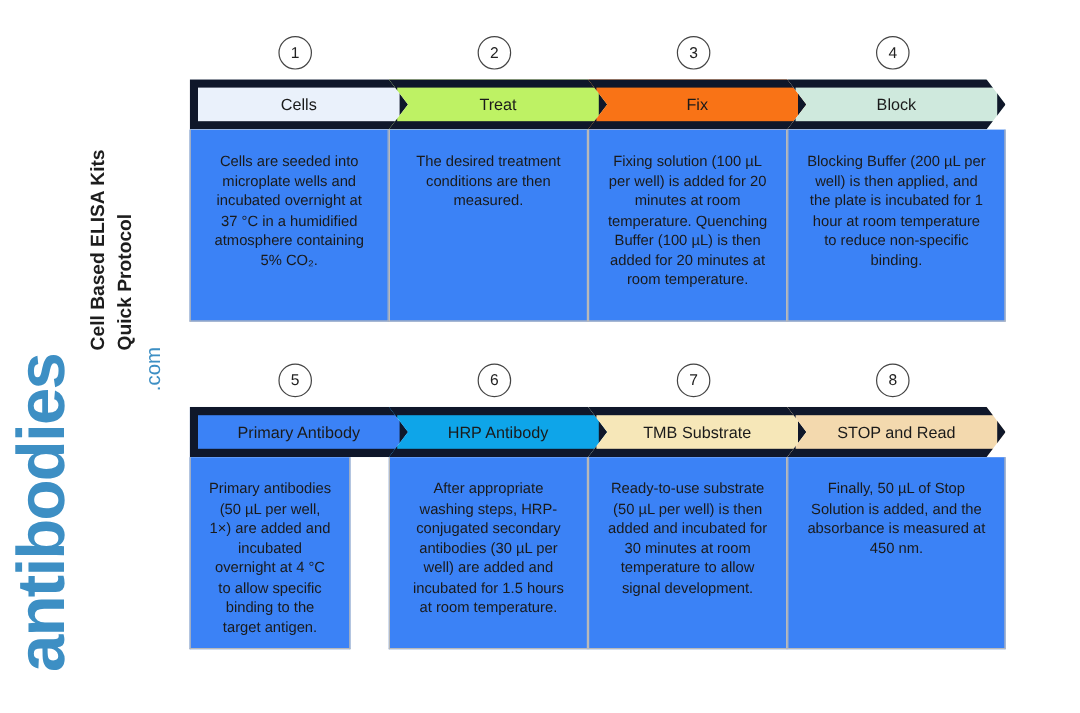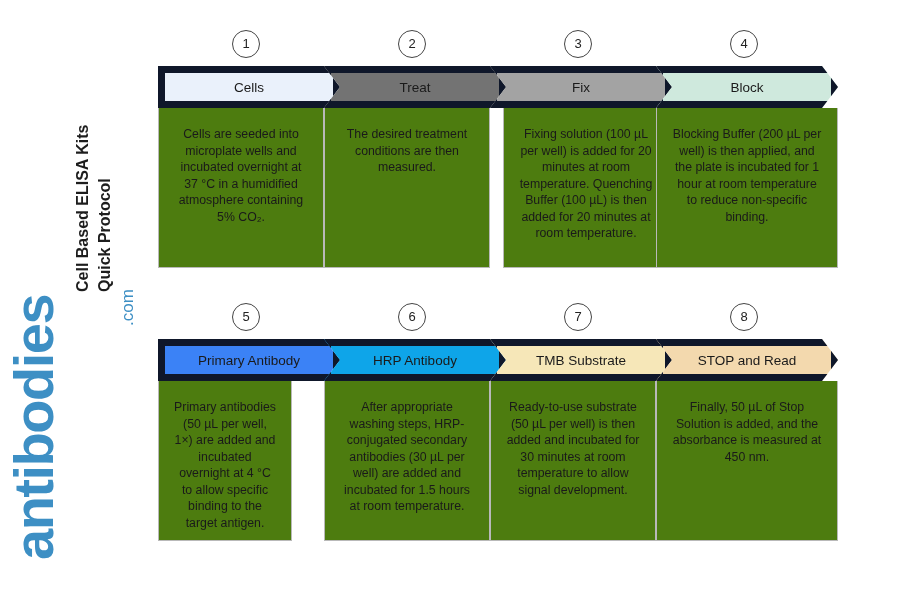--- a/index.html
+++ b/index.html
@@ -126,21 +126,21 @@
   .cells {
     position: relative;
     margin-top: 0px;
   }
   .cell {
     position: absolute;
     top: 0;
     box-sizing: border-box;
     border: 1px solid #b9b9b9;
     border-top: none;
-    background: #4d7c0f;
+    background: #3b82f6;
     padding: 18px 14px 10px 14px;
     font-size: 12.3px;
     line-height: 16.5px;
     text-align: center;
     color: #1a1a1a;
     height: 160px;
   }
   .cell p { margin: 0; }
 </style>
 </head>
@@ -158,39 +158,39 @@
     <div class="badge" style="left:74px">1</div>
     <div class="badge" style="left:240px">2</div>
     <div class="badge" style="left:406px">3</div>
     <div class="badge" style="left:572px">4</div>
   </div>
 
   <div class="bar">
     <div class="chev first" style="left:0px;   width:182px; background:#eaf1fb;">
       <span>Cells</span>
     </div>
-    <div class="chev mid" style="left:166px; width:182px; background:#737373;">
+    <div class="chev mid" style="left:166px; width:182px; background:#bef264;">
       <span>Treat</span>
     </div>
-    <div class="chev mid" style="left:332px; width:182px; background:#a3a3a3;">
+    <div class="chev mid" style="left:332px; width:182px; background:#f97316;">
       <span>Fix</span>
     </div>
     <div class="chev mid" style="left:498px; width:182px; background:#cfe9dd;">
       <span>Block</span>
     </div>
   </div>
 
   <div class="cells">
     <div class="cell" style="left:0px;   width:166px;">
       <p>Cells are seeded into microplate wells and incubated overnight at 37 °C in a humidified atmosphere containing 5% CO₂.</p>
     </div>
     <div class="cell" style="left:166px; width:166px;">
       <p>The desired treatment conditions are then measured.</p>
     </div>
-    <div class="cell" style="left:332px; width:166px;margin-left:13px;">
+    <div class="cell" style="left:332px; width:166px;">
       <p>Fixing solution (100 µL per well) is added for 20 minutes at room temperature. Quenching Buffer (100 µL) is then added for 20 minutes at room temperature.</p>
     </div>
     <div class="cell" style="left:498px; width:182px;">
       <p>Blocking Buffer (200 µL per well) is then applied, and the plate is incubated for 1 hour at room temperature to reduce non-specific binding.</p>
     </div>
   </div>
 </div>
 
 <div class="row row-2">
   <div class="badges">

